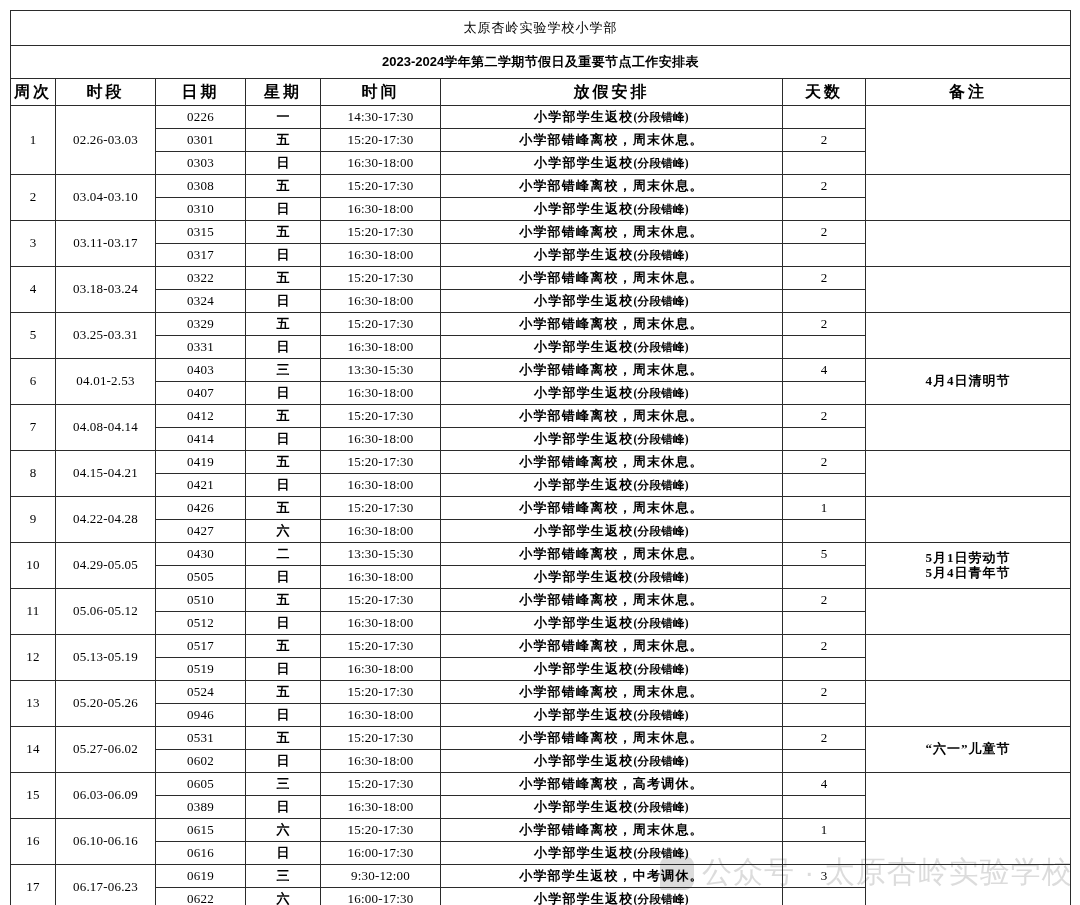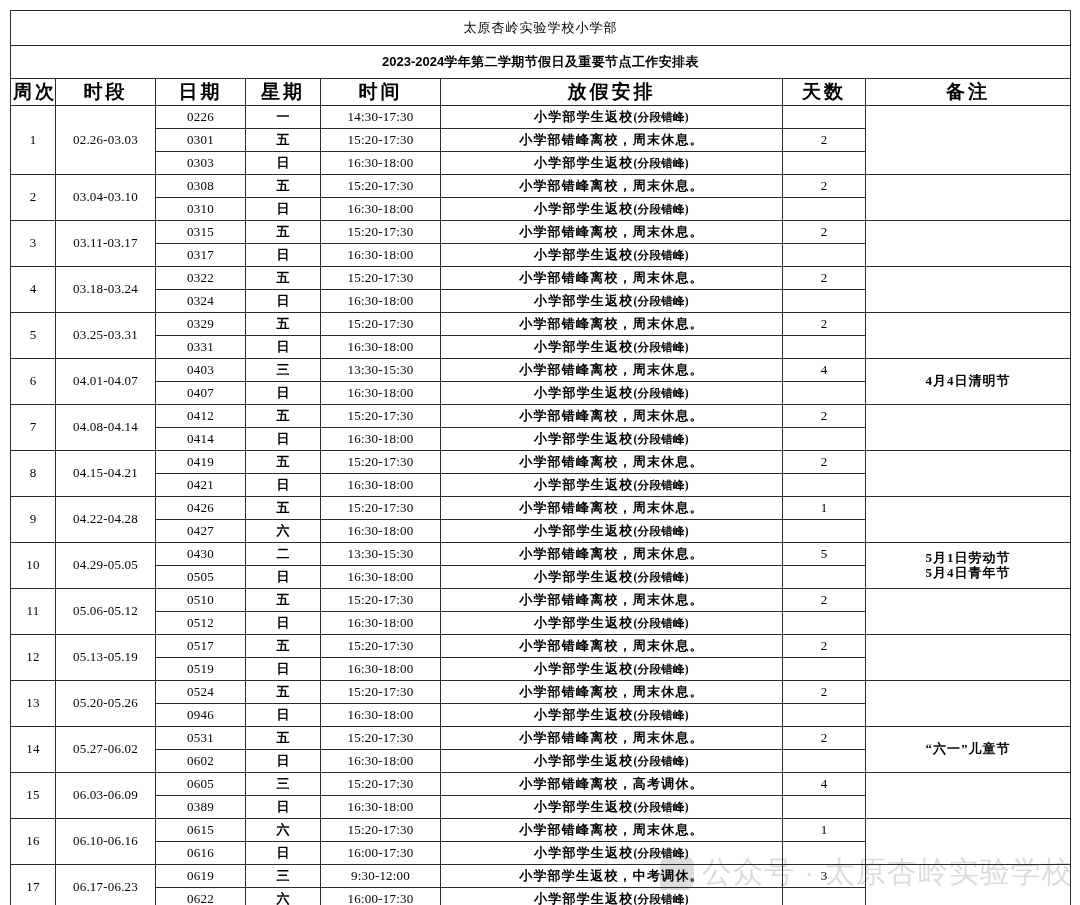--- a/index.html
+++ b/index.html
@@ -69,21 +69,21 @@
     border-top: none;
   }
   td.title2 .lat {
     font-family: "Liberation Sans", sans-serif;
     font-weight: 700;
     letter-spacing: 0;
   }
   
   tr.head td {
     height: 26px;
-    font-size: 19px;
+    font-size: 16px;
     font-weight: 700;
     letter-spacing: 3px;
   }
   
   tr.body td { height: 22px; }
 
   td.num, td.span, td.date, td.time, td.days {
     font-family: "Liberation Serif", serif;
     font-size: 14px;
     letter-spacing: 0.2px;
@@ -250,21 +250,21 @@
         </tr>
         <tr class="body soft">
           <td class="date">0331</td>
           <td class="day">日</td>
           <td class="time">16:30-18:00</td>
           <td class="arr"><span>小学部学生返校</span><span class="sub">(分段错峰)</span></td>
           <td class="days"></td>
         </tr>
         <tr class="body">
           <td class="num group-week" rowspan="2">6</td>
-          <td class="span group-span" rowspan="2">04.01-04.07</td>
+          <td class="span group-span" rowspan="2">04.01-2.53</td>
           <td class="date">0403</td>
           <td class="day">三</td>
           <td class="time">13:30-15:30</td>
           <td class="arr"><span>小学部错峰离校，周末休息。</span></td>
           <td class="days">4</td>
           <td class="note" rowspan="2"><span>4月4日清明节</span></td>
         </tr>
         <tr class="body soft">
           <td class="date">0407</td>
           <td class="day">日</td>

